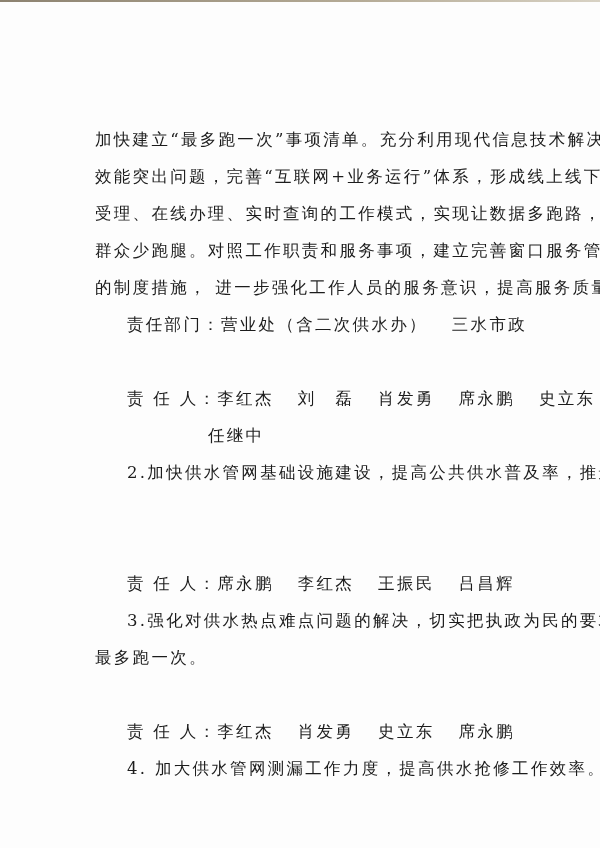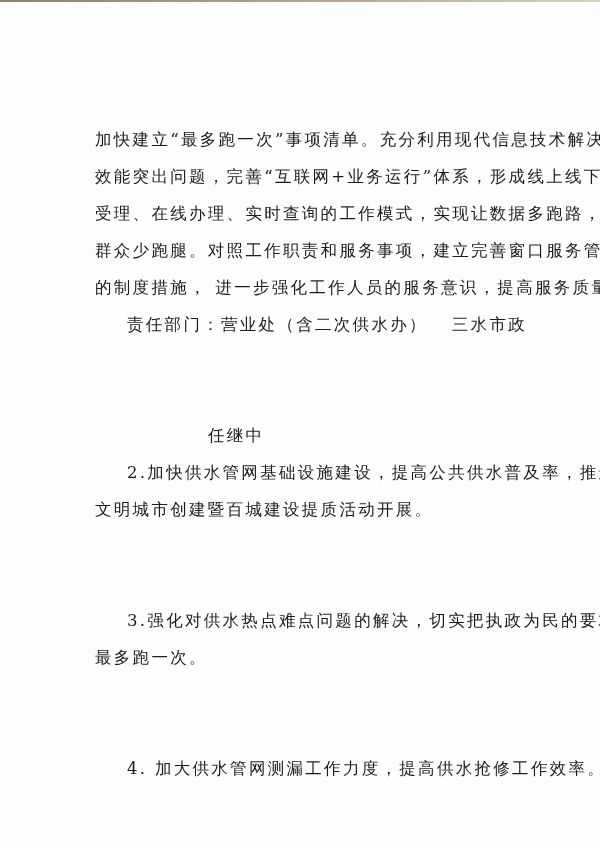--- a/index.html
+++ b/index.html
@@ -39,25 +39,33 @@
 
   <div class="line l-full" style="top:118px">加快建立“最多跑一次”事项清单。充分利用现代信息技术解决</div>
   <div class="line l-full" style="top:155px">效能突出问题，完善“互联网+业务运行”体系，形成线上线下</div>
   <div class="line l-full" style="top:192px">受理、在线办理、实时查询的工作模式，实现让数据多跑路，让</div>
   <div class="line l-full" style="top:229px">群众少跑腿。对照工作职责和服务事项，建立完善窗口服务管理</div>
   <div class="line l-full" style="top:266px">的制度措施， 进一步强化工作人员的服务意识，提高服务质量。</div>
 
   <div class="line l-ind" style="top:303px">
     <span>责任部门：</span><span>营业处（含二次供水办）</span><span class="gap2"></span><span>三水市政</span>
   </div>
+  <div class="line l-ind" style="top:377px">
+    <span>责 任 人：</span><span>李红杰</span><span class="gap2"></span><span>刘　磊</span><span class="gap2"></span><span>肖发勇</span><span class="gap2"></span><span>席永鹏</span><span class="gap2"></span><span>史立东</span>
+  </div>
   <div class="line l-ind2" style="top:414px">
     <span>任继中</span>
   </div>
 
   <div class="line l-ind" style="top:451px">2.加快供水管网基础设施建设，提高公共供水普及率，推进</div>
-  <div class="line l-full" style="top:488px">文明城市创建暨百城建设提质活动开展。</div>
+  <div class="line l-ind" style="top:562px">
+    <span>责 任 人：</span><span>席永鹏</span><span class="gap2"></span><span>李红杰</span><span class="gap2"></span><span>王振民</span><span class="gap2"></span><span>吕昌辉</span>
+  </div>
 
   <div class="line l-ind" style="top:599px">3.强化对供水热点难点问题的解决，切实把执政为民的要求</div>
   <div class="line l-full" style="top:636px">最多跑一次。</div>
+  <div class="line l-ind" style="top:710px">
+    <span>责 任 人：</span><span>李红杰</span><span class="gap2"></span><span>肖发勇</span><span class="gap2"></span><span>史立东</span><span class="gap2"></span><span>席永鹏</span>
+  </div>
 
   <div class="line l-ind" style="top:747px">4. 加大供水管网测漏工作力度，提高供水抢修工作效率。</div>
 
 </div>
 
 </body></html>

